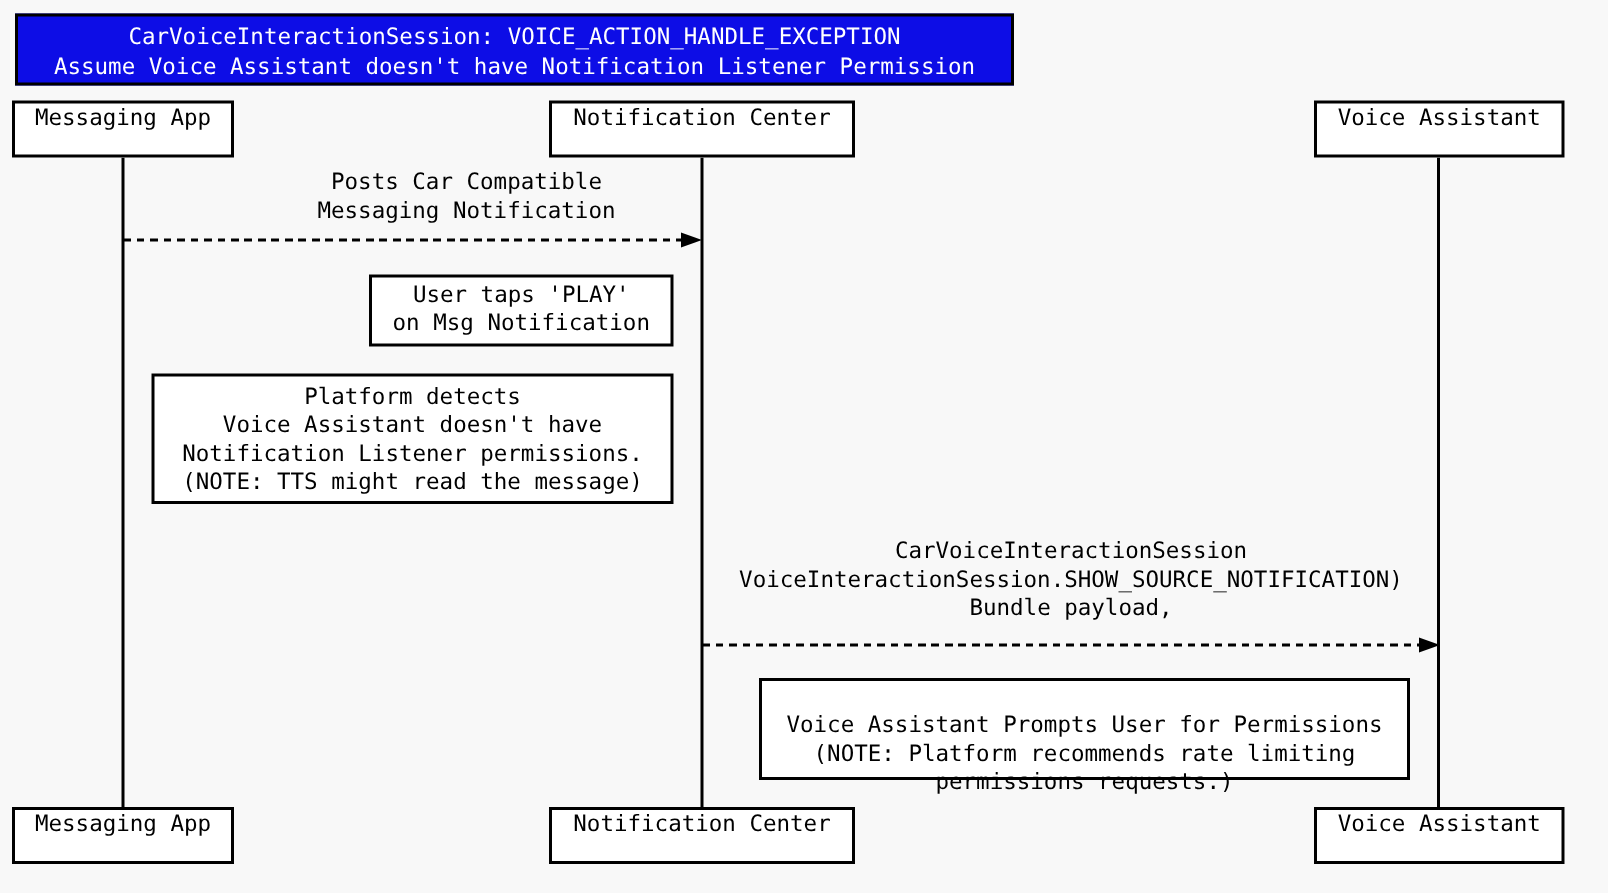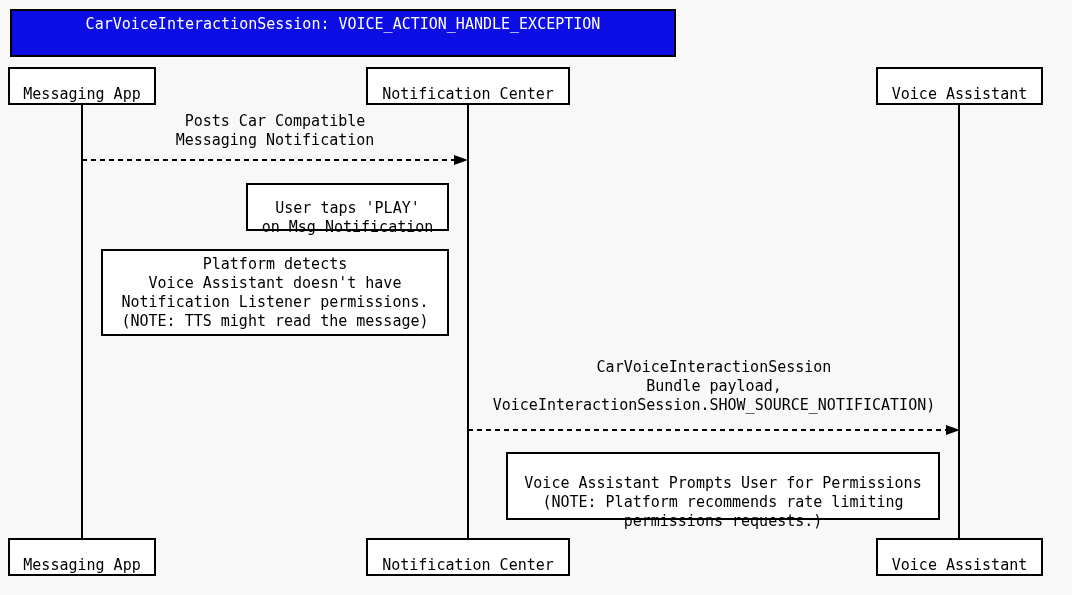--- a/index.html
+++ b/index.html
@@ -27,21 +27,21 @@
     line-height: 20px;
     padding-top: 3px;
   }
   .actor {
     position: absolute;
     height: 38px;
     box-sizing: border-box;
     border: 2px solid #000;
     background: #ffffff;
     display: flex;
-    align-items: flex-end;
+    align-items: flex-start;
     justify-content: center;
     white-space: nowrap;
   }
   .lifeline {
     position: absolute;
     width: 2px;
     top: 105px;
     height: 433px;
     background: #000;
   }
@@ -72,59 +72,60 @@
     border-left: 14px solid #000;
   }
 </style>
 </head>
 <body>
 
 <div class="canvas">
 
   <div class="title-box" style="background: rgb(13, 13, 230); color: rgb(255, 255, 255);">
     <div>CarVoiceInteractionSession: VOICE_ACTION_HANDLE_EXCEPTION</div>
+    <div>Assume Voice Assistant doesn't have Notification Listener Permission</div>
   </div>
 
   <div class="lifeline" style="left:81px;"></div>
   <div class="lifeline" style="left:467px;"></div>
   <div class="lifeline" style="left:958px;"></div>
 
   <div class="actor" style="left:8px;   top:67px; width:148px;">
     <span>Messaging App</span>
   </div>
   <div class="actor" style="left:366px; top:67px; width:204px;">
     <span>Notification Center</span>
   </div>
   <div class="actor" style="left:876px; top:67px; width:167px;">
     <span>Voice Assistant</span>
   </div>
 
-  <div class="msg-label" style="left:82px; top:112px; width:386px;">
+  <div class="msg-label" style="left:82px; top:112px; width:386px;padding-left:36px;">
     <div>Posts Car Compatible</div>
     <div>Messaging Notification</div>
   </div>
   <div class="dashed-line" style="left:82px; top:159px; width:374px;"></div>
   <div class="arrow-head" style="left:454px; top:155px;"></div>
 
-  <div class="note" style="left:246px; top:183px; width:203px; height:48px; padding-top:14px;">
+  <div class="note" style="left:246px; top:183px; width:203px; height:48px; padding-top:2px;">
     <div>User taps 'PLAY'</div>
     <div>on Msg Notification</div>
   </div>
 
   <div class="note" style="left:101px; top:249px; width:348px; height:87px; padding-top:4px;">
     <div>Platform detects</div>
     <div>Voice Assistant doesn't have</div>
     <div>Notification Listener permissions.</div>
     <div>(NOTE: TTS might read the message)</div>
   </div>
 
   <div class="msg-label" style="left:468px; top:322px; width:492px;margin-top:36px;">
     <div>CarVoiceInteractionSession</div>
+    <div>VoiceInteractionSession.SHOW_SOURCE_NOTIFICATION)</div>
     <div>Bundle payload,</div>
-    <div>VoiceInteractionSession.SHOW_SOURCE_NOTIFICATION)</div>
   </div>
   <div class="dashed-line" style="left:468px; top:429px; width:478px;"></div>
   <div class="arrow-head" style="left:946px; top:425px;"></div>
 
   <div class="note" style="left:506px; top:452px; width:434px; height:68px; padding-top:20px;">
     <div>Voice Assistant Prompts User for Permissions</div>
     <div>(NOTE: Platform recommends rate limiting</div>
     <div>permissions requests.)</div>
   </div>
 

